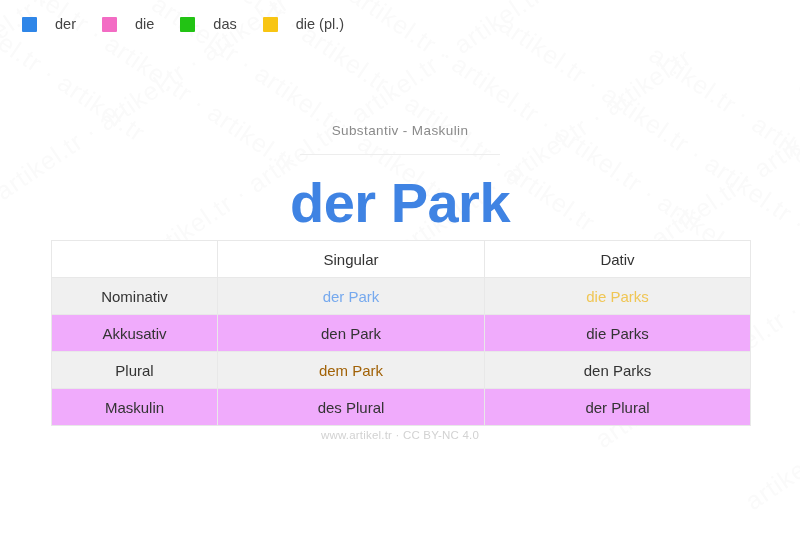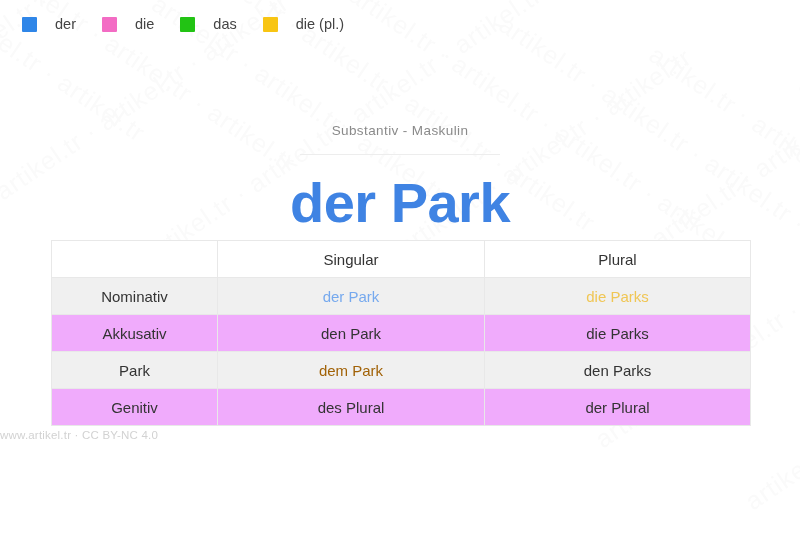--- a/index.html
+++ b/index.html
@@ -138,20 +138,21 @@
   #declension-table tbody tr.row-plain td  { background: #f0abfc; }
   td.cell-article-blue   { color: #76a9ee; }
   td.cell-article-yellow { color: #f0c654; }
 
   
   #footer-credit {
     position: absolute;
     left: 0;
     right: 0;
     top: 429px;
+    text-align: center;
     font-size: 11.5px;
     color: #d2d2d2;
     letter-spacing: 0.2px;
   }
 </style>
 </head>
 <body>
 
 <div id="watermark-layer">
     <div class="wm-line wm-a" style="left: -390px; top: -170px;">artikel.tr  ·  artikel.tr  ·  artikel.tr  ·  artikel.tr</div>
@@ -209,45 +210,45 @@
     <table id="declension-table">
       <colgroup>
         <col class="col-case">
           <col class="col-sing">
           <col class="col-plur">
       </colgroup>
       <thead>
         <tr>
           <th class="case-head"></th>
           <th>Singular</th>
-          <th>Plural</th>
+          <th>Dativ</th>
         </tr>
       </thead>
       <tbody>
 
         <tr class="row-shaded">
           <td>Nominativ</td>
           <td class="cell-article-blue" style="color: rgb(118, 169, 238);">der Park</td>
           <td class="cell-article-yellow" style="color: rgb(240, 198, 84);">die Parks</td>
         </tr>
 
         <tr class="row-plain">
           <td>Akkusativ</td>
           <td style="color: rgb(51, 51, 51);">den Park</td>
           <td style="color: rgb(51, 51, 51);">die Parks</td>
         </tr>
 
         <tr class="row-shaded">
-          <td>Park</td>
+          <td>Plural</td>
           <td style="color: #a16207;">dem Park</td>
           <td style="color: rgb(51, 51, 51); text-align: center;">den Parks</td>
         </tr>
 
         <tr class="row-plain">
-          <td>Genitiv</td>
+          <td>Maskulin</td>
           <td style="color: rgb(51, 51, 51);">des Plural</td>
           <td style="color: rgb(51, 51, 51);">der Plural</td>
         </tr>
 
       </tbody>
     </table>
   </div>
 
   <div id="footer-credit">www.artikel.tr · CC BY-NC 4.0</div>
 

